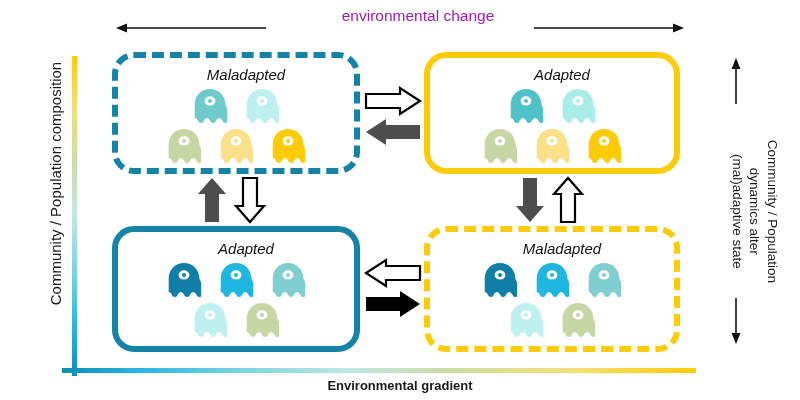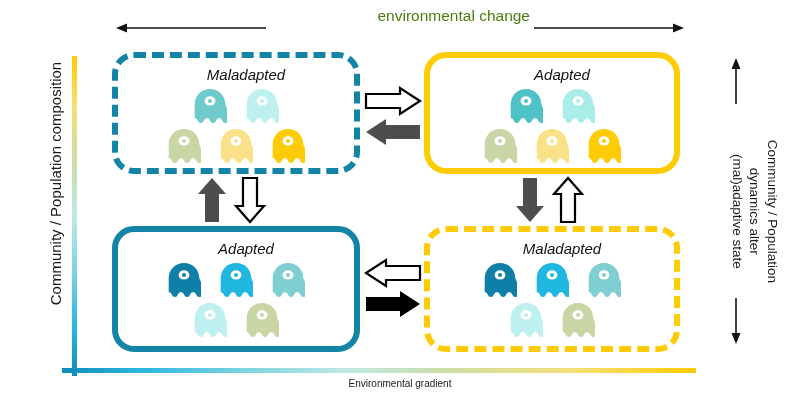--- a/index.html
+++ b/index.html
@@ -6,22 +6,22 @@
   html, body {
     width: 800px; height: 400px;
     background: #ffffff;
     font-family: "Liberation Sans", sans-serif;
     overflow: hidden;
   }
   #stage { position: relative; width: 800px; height: 400px; background: #fff; }
 
   
   .header-text {
-    position: absolute; left: 270px; top: 6px; width: 260px;
-    text-align: right; font-size: 15.5px; color: #4d7c0f; line-height: 1.25;
+    position: absolute; left: 288px; top: 6px; width: 260px;
+    text-align: center; font-size: 15.5px; color: #a21caf; line-height: 1.25;
   }
   .hdr-arrow { position: absolute; top: 22px; height: 12px; }
   .hdr-arrow svg { display: block; overflow: visible; }
   #hdr-arrow-left  { left: 116px; width: 150px; }
   #hdr-arrow-right { left: 534px; width: 150px; }
 
   
   #y-axis {
     position: absolute; left: 72px; top: 56px; width: 5px; height: 320px;
     background: linear-gradient(to bottom, #FFCB05 0%, #F2E07A 16%, #CBDDA8 33%,
@@ -32,21 +32,21 @@
     background: linear-gradient(to right, #0F8CB5 0%, #29B5E0 12%, #79D3DF 28%,
                 #BFE8E4 45%, #CBDDA8 60%, #F2E07A 80%, #FFCB05 100%);
   }
   #y-axis-label {
     position: absolute; left: -95px; top: 175px; width: 300px;
     transform: rotate(-90deg); text-align: center;
     font-size: 15px; color: #1a1a1a; white-space: nowrap;
   }
   #x-axis-label {
     position: absolute; left: 240px; top: 378px; width: 320px;
-    text-align: center; font-size: 10px; color: #1a1a1a;
+    text-align: center; font-size: 13px; color: #1a1a1a; font-weight: bold;
   }
 
   
   #right-label {
     position: absolute; left: 640px; top: 185px; width: 230px;
     transform: rotate(90deg); text-align: center;
     font-size: 13.5px; color: #1a1a1a; line-height: 1.3;
   }
   #right-arrow-up   { position: absolute; left: 730px; top: 58px;  width: 12px; height: 46px; }
   #right-arrow-down { position: absolute; left: 730px; top: 298px; width: 12px; height: 46px; }

